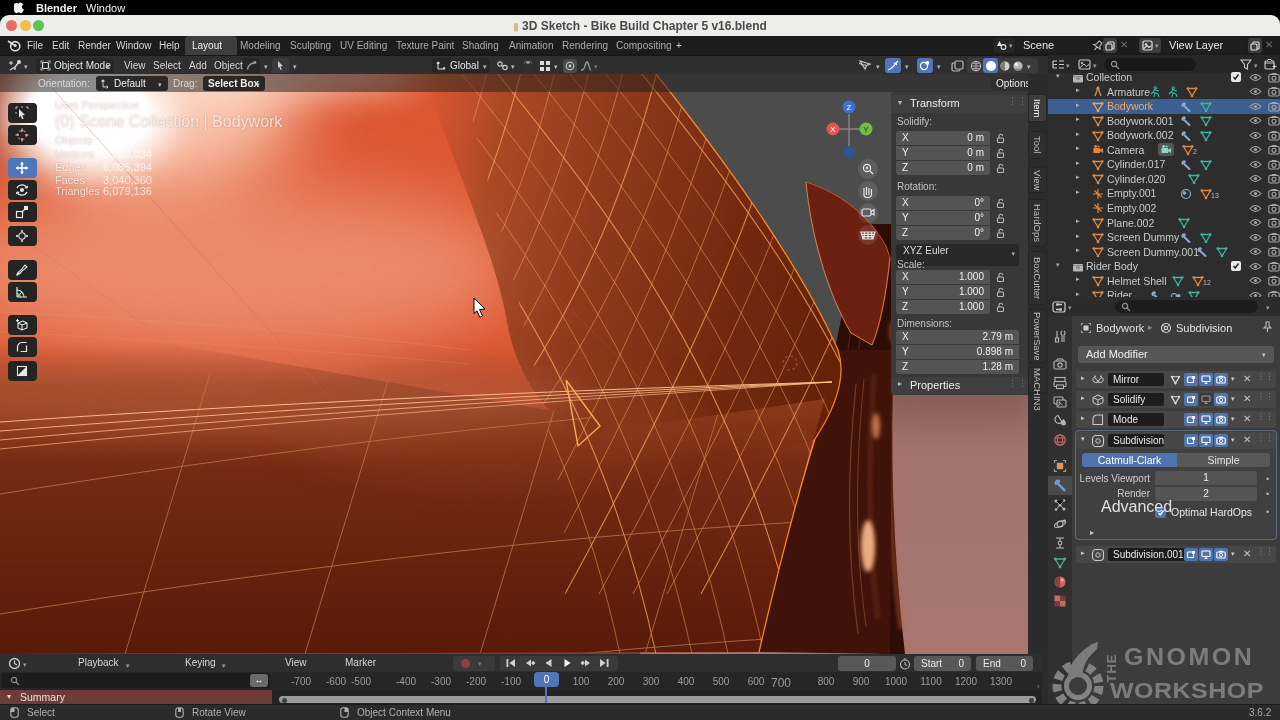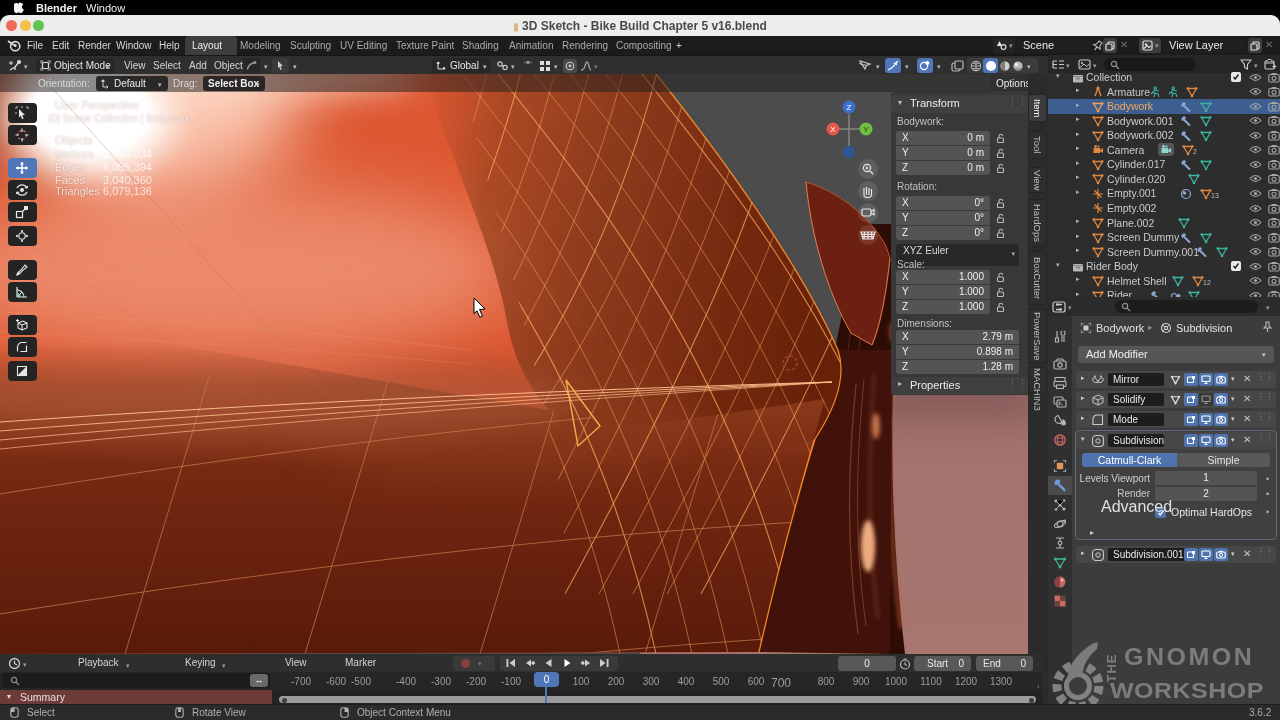--- a/index.html
+++ b/index.html
@@ -231,21 +231,21 @@
 <svg class="abs" style="left:15px;top:340px" width="14" height="14" viewBox="0 0 14 14">
       <path d="M2.5 11.5 L2.5 7 A4.5 4.5 0 0 1 7 2.5 L11.5 2.5" fill="none" stroke="#e8e8e8" stroke-width="1.2"></path>
       <path d="M11.5 5.5 L11.5 11.5 L5.5 11.5" stroke="#e8e8e8" stroke-width="1.2" fill="none"></path>
     </svg>
 <div class="abs" style="left:8px;top:361px;width:29px;height:20px;background:#242424;border-radius:4px"></div>
 <svg class="abs" style="left:15px;top:364px" width="14" height="14" viewBox="0 0 14 14">
       <rect x="2.5" y="2.5" width="9" height="9" fill="none" stroke="#e8e8e8" stroke-width="1.1"></rect>
       <path d="M2.5 11.5 L11.5 2.5 L11.5 11.5 Z" fill="#e8e8e8"></path>
     </svg>
 <span class="abs" style="left:55px;top:99px;color:rgba(255,255,255,0.72);font-size:11px;text-shadow:0 0 2px rgba(120,60,40,0.4)">User Perspective</span>
-<span class="abs" style="left:48px;top:113px;color:rgba(255,255,255,0.72);font-size:10px;text-shadow:0 0 2px rgba(120,60,40,0.4)">(0) Scene Collection | Bodywork</span>
+<span class="abs" style="left:55px;top:113px;color:rgba(255,255,255,0.72);font-size:16px;text-shadow:0 0 2px rgba(120,60,40,0.4)">(0) Scene Collection | Bodywork</span>
 <span class="abs" style="left:55px;top:134px;color:rgba(255,255,255,0.72);font-size:11px;text-shadow:0 0 2px rgba(120,60,40,0.4)">Objects</span>
 <span class="abs" style="left:103px;top:134px;color:rgba(255,255,255,0.72);font-size:11px">1 / 68</span>
 <span class="abs" style="left:55px;top:148px;color:rgba(255,255,255,0.72);font-size:11px;text-shadow:0 0 2px rgba(120,60,40,0.4)">Vertices</span>
 <span class="abs" style="left:103px;top:148px;color:rgba(255,255,255,0.72);font-size:11px">3,045,034</span>
 <span class="abs" style="left:55px;top:161px;color:rgba(255,255,255,0.72);font-size:11px;text-shadow:0 0 2px rgba(120,60,40,0.4)">Edges</span>
 <span class="abs" style="left:103px;top:161px;color:rgba(255,255,255,0.72);font-size:11px">6,085,394</span>
 <span class="abs" style="left:55px;top:174px;color:rgba(255,255,255,0.72);font-size:11px;text-shadow:0 0 2px rgba(120,60,40,0.4)">Faces</span>
 <span class="abs" style="left:103px;top:174px;color:rgba(255,255,255,0.72);font-size:11px">3,040,360</span>
 <span class="abs" style="left:55px;top:185px;color:rgba(255,255,255,0.72);font-size:11px;text-shadow:0 0 2px rgba(120,60,40,0.4)">Triangles</span>
 <span class="abs" style="left:103px;top:185px;color:rgba(255,255,255,0.72);font-size:11px">6,079,136</span>
@@ -432,21 +432,21 @@
         <rect x="3" y="1" width="6" height="7" rx="1" fill="none" stroke="#ddd" stroke-width="1.2"></rect>
         <rect x="1" y="3" width="6" height="6" rx="1" fill="#3d3d3d" stroke="#ddd" stroke-width="1.2"></rect>
       </svg>
 <span class="abs" style="left:1265px;top:3px;color:#6f6f6f;font-size:10px">✕</span>
 </div>
     <div class="abs" style="left:891px;top:92px;width:137px;height:303px;background:#383838;border-radius:4px 0 0 4px"></div>
 <div class="abs" style="left:891px;top:95px;width:137px;height:18px;background:#3f3f3f;border-radius:4px 4px 0 0"></div>
 <span class="abs" style="left:898px;top:98px;color:#bbb;font-size:8px">▾</span>
 <span class="abs" style="left:910px;top:97px;color:#ececec;font-size:11px">Transform</span>
 <span class="abs" style="left:1008px;top:96px;color:#777;font-size:9px;letter-spacing:1px">⋮⋮</span>
-<span class="abs lab" style="left:897px;top:116px">Bodywork:</span>
+<span class="abs lab" style="left:897px;top:116px">Solidify:</span>
 <div class="abs fld" style="left:896px;top:131px;width:94px;height:14px;border-radius:3px 3px 0 0">
       <span style="position:absolute;left:6px">X</span>
       <span style="position:absolute;right:6px">0 m</span>
     </div>
 <svg class="abs" style="left:996px;top:133px" width="10" height="11" viewBox="0 0 10 11">
       <rect x="1.5" y="5" width="6" height="4.5" rx="1" fill="none" stroke="#b9b9b9" stroke-width="1.1"></rect>
       <path d="M3 5 L3 3 A1.8 1.8 0 0 1 6.6 3" fill="none" stroke="#b9b9b9" stroke-width="1.1"></path>
     </svg>
 <div class="abs fld" style="left:896px;top:146px;width:94px;height:14px;border-radius:0">
       <span style="position:absolute;left:6px">Y</span>
@@ -1304,21 +1304,21 @@
         <rect x="8.7" y="2" width="1.8" height="8"></rect>
         <path d="M2 2 L7.5 6 L2 10 Z"></path>
       </g>
     </svg>
 <div class="abs" style="left:838px;top:656px;width:58px;height:15px;background:#585858;border-radius:3px;color:#f0f0f0;font-size:10px;text-align:center;line-height:15px">0</div>
 <svg class="abs" style="left:899px;top:658px" width="12" height="12" viewBox="0 0 12 12">
       <circle cx="6" cy="6.5" r="4.5" fill="none" stroke="#b5b5b5" stroke-width="1.2"></circle>
       <path d="M6 4 L6 6.5 L8 7.5 M4.5 1 L7.5 1" stroke="#b5b5b5" stroke-width="1.1" fill="none"></path>
     </svg>
 <div class="abs" style="left:914px;top:656px;width:57px;height:15px;background:#585858;border-radius:3px;color:#e9e9e9;font-size:10px;line-height:15px">
-      <span style="position:absolute;left:13px">Start</span>
+      <span style="position:absolute;left:7px">Start</span>
       <span style="position:absolute;right:7px">0</span>
     </div>
 <div class="abs" style="left:976px;top:656px;width:57px;height:15px;background:#585858;border-radius:3px;color:#e9e9e9;font-size:10px;line-height:15px">
       <span style="position:absolute;left:7px">End</span>
       <span style="position:absolute;right:7px">0</span>
     </div>
 <div class="abs" style="left:0;top:672px;width:1042px;height:18px;background:#262626"></div>
 <div class="abs" style="left:281px;top:676px;width:40px;text-align:center;color:#9d9d9d;font-size:10px">-700</div>
 <div class="abs" style="left:316px;top:676px;width:40px;text-align:center;color:#9d9d9d;font-size:10px">-600</div>
 <div class="abs" style="left:351px;top:676px;width:40px;text-align:left;color:#9d9d9d;font-size:10px">-500</div>

